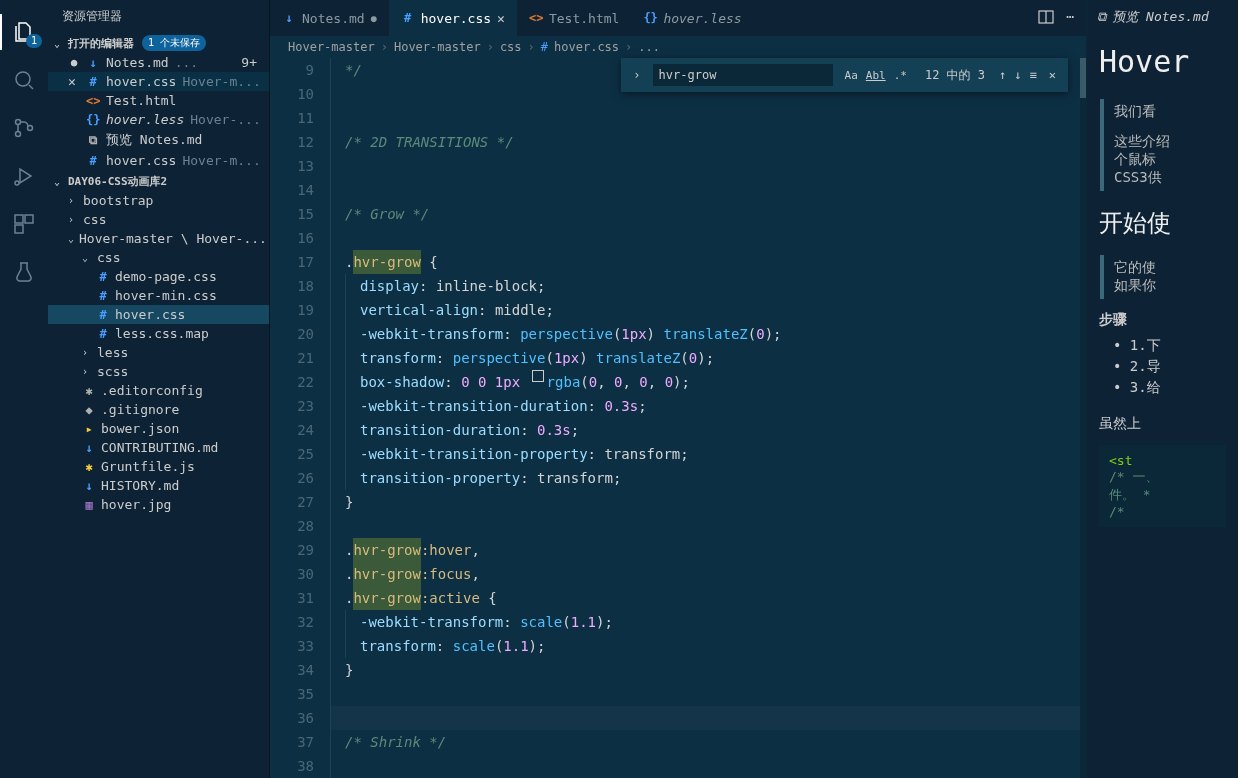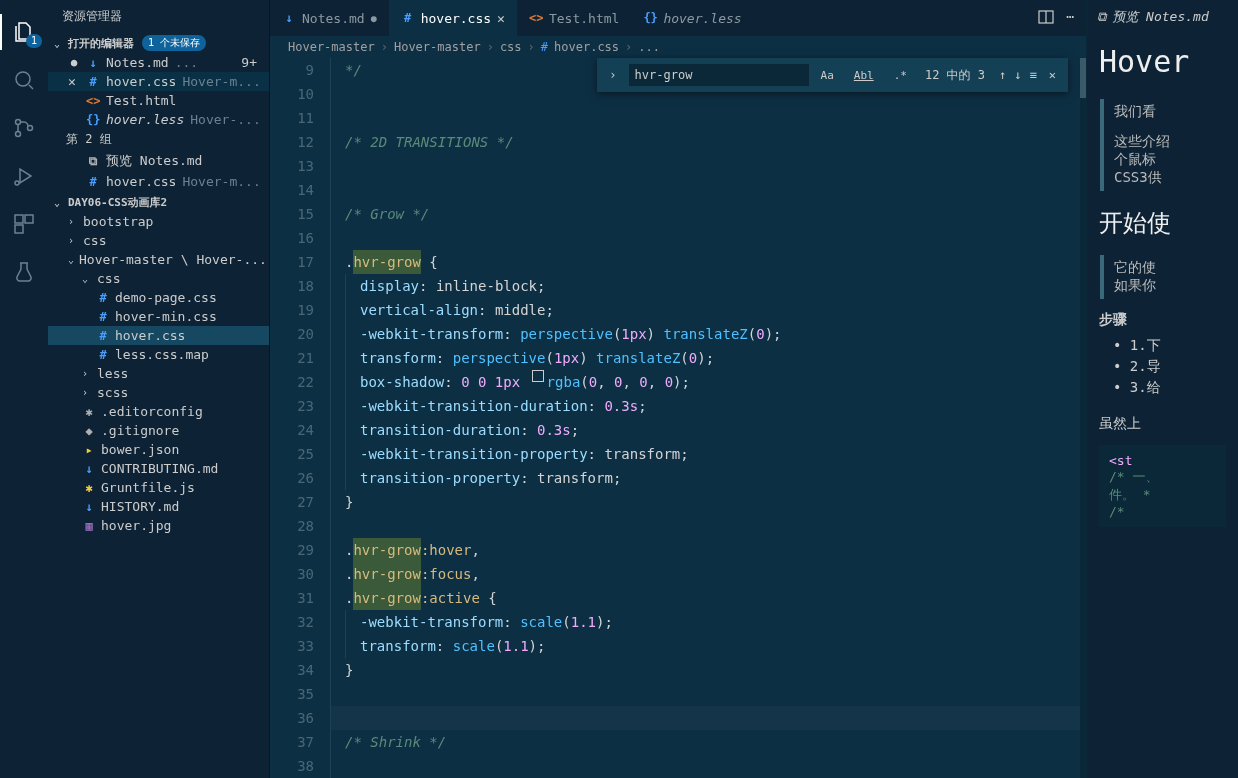--- a/index.html
+++ b/index.html
@@ -218,21 +218,21 @@
 .find-widget .fw-toggle { color: #ccc; padding: 0 4px; }
 .find-widget input {
   background: #0a2838;
   border: none;
   color: #ccc;
   padding: 4px 6px;
   width: 180px;
   font-size: 12px;
   font-family: inherit;
 }
-.find-widget .fw-opts { display: flex; gap: 12px; }
+.find-widget .fw-opts { display: flex; gap: 0; }
 .find-widget .fw-opt {
   padding: 2px 4px;
   font-size: 11px;
   border-radius: 2px;
 }
 .find-widget .fw-result { padding: 0 6px; }
 .find-widget .fw-nav { display:flex; gap:8px; }
 .find-widget .fw-close { padding: 0 4px; }
 .minimap-edge {
   position: absolute;
@@ -279,21 +279,21 @@
 .preview-content .step-title { font-weight: bold; margin: 12px 0 8px; }
 .preview-content ul { list-style: none; padding-left: 14px; }
 .preview-content ul li { margin: 3px 0; }
 .preview-content .codeblk {
   background: #0a2838;
   padding: 8px 10px;
   margin-top: 12px;
   font-family: Consolas, monospace;
   font-size: 13px;
 }
-.preview-content .codeblk .ht { color: #f0abfc; }
+.preview-content .codeblk .ht { color: #84cc16; }
 .preview-content .codeblk .cm { color: #5a8a7a; }
 .italic { font-style: italic; }
 </style>
 </head>
 <body>
 
 <div class="app">
 
   <div class="activity-bar">
     <div class="item active">
@@ -366,21 +366,20 @@
           <span class="ficon ic-html">&lt;&gt;</span>
           <span class="fname ">Test.html</span>
         </div>
         <div class="open-file">
           <span class="dot"></span>
           <span class="ficon ic-less">{}</span>
           <span class="fname italic">hover.less</span>
           <span class="fpath">Hover-...</span>
         </div>
       </div>
-    <div class="open-group-label">第 2 组</div>
     <div id="open-files-2">
         <div class="open-file">
           <span class="dot"></span>
           <span class="ficon ic-file">⧉</span>
           <span class="fname">预览 Notes.md</span>
         </div>
         <div class="open-file">
           <span class="dot"></span>
           <span class="ficon ic-css">#</span>
           <span class="fname">hover.css</span>

